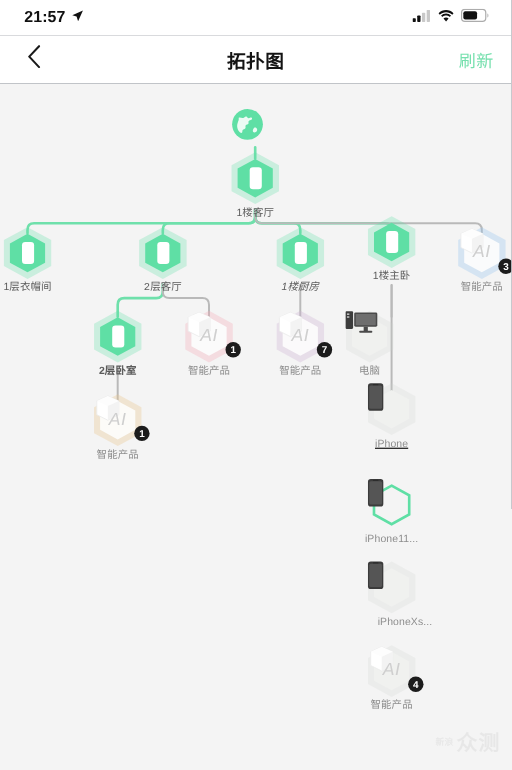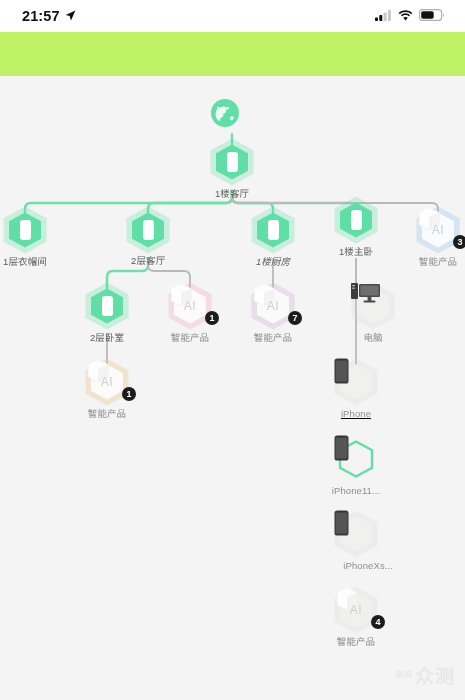--- a/index.html
+++ b/index.html
@@ -10,21 +10,21 @@
     overflow: hidden;
     font-family: "Liberation Sans", "DejaVu Sans", sans-serif;
     background: #ffffff;
     -webkit-font-smoothing: antialiased;
   }
 
   #app {
     position: relative;
     width: 465px;
     height: 700px;
-    background: #bef264;
+    background: #0f172a;
     overflow: hidden;
   }
 
   
   .status-bar {
     position: absolute;
     top: 0; left: 0;
     width: 465px;
     height: 32px;
     background: #ffffff;
@@ -162,22 +162,23 @@
     width: 11px;
     height: 20px;
     border-radius: 3px;
     background: #ffffff;
     z-index: 2;
   }
   
   .ai-text {
     position: relative;
     z-index: 2;
-    font-size: 12px;
+    font-size: 16px;
     color: #cfcfcf;
+    font-style: italic;
     letter-spacing: 0.5px;
   }
 
   
   .glyph { position: relative; z-index: 2; display: block; }
 
   
   .watermark {
     position: absolute;
     right: 10px;
@@ -234,20 +235,31 @@
       <span>
         <svg width="26" height="12" viewBox="0 0 26 12">
           <rect x="0.6" y="0.6" width="22" height="10.8" rx="3" fill="none" stroke="#111" stroke-opacity="0.35" stroke-width="1.1"></rect>
           <rect x="2.2" y="2.2" width="12.5" height="7.6" rx="1.8" fill="#111"></rect>
           <path d="M24.2 4.2c1 0.3 1 3.3 0 3.6z" fill="#111" fill-opacity="0.4"></path>
         </svg>
       </span>
     </div>
   </div>
 
+  <div class="nav-bar">
+    <div class="nav-back">
+      <span>
+        <svg width="12" height="21" viewBox="0 0 12 21">
+          <path d="M10.5 1 L1.6 10.5 L10.5 20" fill="none" stroke="#1a1a1a" stroke-width="1.9" stroke-linecap="round" stroke-linejoin="round"></path>
+        </svg>
+      </span>
+    </div>
+    <div class="nav-title">拓扑图</div>
+    <div class="nav-refresh">刷新</div>
+  </div>
 
   <div class="topology">
     <svg id="edges">
         <path d="M 232 58 L 232 68" fill="none" stroke="#6fe0ab" stroke-width="2.4" stroke-linecap="round"></path>
         <path d="M 232 115 L 232 121 Q 232 127 226 127 L 31 127 Q 25 127 25 133 L 25 136" fill="none" stroke="#6fe0ab" stroke-width="2.4" stroke-linecap="round"></path>
         <path d="M 232 115 L 232 121 Q 232 127 226 127 L 154 127 Q 148 127 148 133 L 148 136" fill="none" stroke="#6fe0ab" stroke-width="2.4" stroke-linecap="round"></path>
         <path d="M 232 115 L 232 121 Q 232 127 238 127 L 267 127 Q 273 127 273 133 L 273 136" fill="none" stroke="#6fe0ab" stroke-width="2.4" stroke-linecap="round"></path>
         <path d="M 232 115 L 232 121 Q 232 127 238 127 L 350 127 Q 356 127 356 133 L 356 136" fill="none" stroke="#6fe0ab" stroke-width="2.4" stroke-linecap="round"></path>
         <path d="M 232 115 L 232 121 Q 232 127 238 127 L 432 127 Q 438 127 438 133 L 438 136" fill="none" stroke="#b9b9b9" stroke-width="1.8" stroke-linecap="round"></path>
         <path d="M 148 183 L 148 189 Q 148 195 142 195 L 113 195 Q 107 195 107 201 L 107 212" fill="none" stroke="#6fe0ab" stroke-width="2.4" stroke-linecap="round"></path>
@@ -340,21 +352,21 @@
               <svg class="glyph" style="position:absolute;z-index:1" width="26" height="26" viewBox="0 0 26 26">
                 <path d="M13 2 L23 6.5 L23 19 L13 24 L3 19 L3 6.5 Z" fill="#ffffff" stroke="#ececec" stroke-width="0.8"></path>
                 <path d="M13 2 L23 6.5 L13 11 L3 6.5 Z" fill="#fdfdfd"></path>
                 <path d="M13 11 L23 6.5 L23 19 L13 24 Z" fill="#f3f3f3"></path>
               </svg>
             </div>
             <div class="badge">3</div>
           </div>
           <div class="node-label dim">智能产品</div>
         </div>
-        <div class="node" style="left: 107px; top: 206px;">
+        <div class="node" style="left: 107px; top: 206px; font-weight: bold;">
           <div class="node-icon-wrap">
             <div class="hexbox">
               <svg width="44" height="48" viewBox="0 0 44 48">
                 <path d="M 22 0 L 44 12 L 44 36 L 22 48 L 0 36 L 0 12 Z" fill="rgba(95,223,165,0.28)" transform="translate(0.5,0.5) scale(0.98)"></path>
                 <path d="M 16 0 L 32 8.75 L 32 26.25 L 16 35 L 0 26.25 L 0 8.75 Z" transform="translate(6,6.5)" fill="#5fdfa5"></path>
               </svg>
               <div class="router-body"></div>
             </div>
           </div>
           <div class="node-label">2层卧室</div>
@@ -388,21 +400,21 @@
               <svg class="glyph" style="position:absolute;z-index:1" width="26" height="26" viewBox="0 0 26 26">
                 <path d="M13 2 L23 6.5 L23 19 L13 24 L3 19 L3 6.5 Z" fill="#ffffff" stroke="#ececec" stroke-width="0.8"></path>
                 <path d="M13 2 L23 6.5 L13 11 L3 6.5 Z" fill="#fdfdfd"></path>
                 <path d="M13 11 L23 6.5 L23 19 L13 24 Z" fill="#f3f3f3"></path>
               </svg>
             </div>
             <div class="badge">7</div>
           </div>
           <div class="node-label dim">智能产品</div>
         </div>
-        <div class="node" style="left: 373px; top: 206px;">
+        <div class="node" style="left: 336px; top: 206px;">
           <div class="node-icon-wrap">
             <div class="hexbox">
               <svg width="44" height="48" viewBox="0 0 44 48">
                 <path d="M 22 0 L 44 12 L 44 36 L 22 48 L 0 36 L 0 12 Z" fill="rgba(205,210,203,0.22)" transform="translate(0.5,0.5) scale(0.98)"></path>
                 <path d="M 16 0 L 32 8.75 L 32 26.25 L 16 35 L 0 26.25 L 0 8.75 Z" transform="translate(6,6.5)" fill="#f0f1ef"></path>
               </svg>
               <svg class="glyph" width="30" height="22" viewBox="0 0 30 22">
                 <rect x="0" y="1" width="7" height="16" rx="1" fill="#3c3c3c"></rect>
                 <rect x="1.4" y="3" width="2.2" height="1.2" fill="#d8d8d8"></rect>
                 <rect x="1.4" y="5.6" width="2.2" height="1.2" fill="#d8d8d8"></rect>
@@ -426,21 +438,21 @@
               <svg class="glyph" style="position:absolute;z-index:1" width="26" height="26" viewBox="0 0 26 26">
                 <path d="M13 2 L23 6.5 L23 19 L13 24 L3 19 L3 6.5 Z" fill="#ffffff" stroke="#ececec" stroke-width="0.8"></path>
                 <path d="M13 2 L23 6.5 L13 11 L3 6.5 Z" fill="#fdfdfd"></path>
                 <path d="M13 11 L23 6.5 L23 19 L13 24 Z" fill="#f3f3f3"></path>
               </svg>
             </div>
             <div class="badge">1</div>
           </div>
           <div class="node-label dim">智能产品</div>
         </div>
-        <div class="node" style="left: 356px; top: 282px; text-decoration: underline;">
+        <div class="node" style="left: 356px; top: 272px; text-decoration: underline;">
           <div class="node-icon-wrap">
             <div class="hexbox">
               <svg width="44" height="48" viewBox="0 0 44 48">
                 <path d="M 22 0 L 44 12 L 44 36 L 22 48 L 0 36 L 0 12 Z" fill="rgba(205,210,203,0.22)" transform="translate(0.5,0.5) scale(0.98)"></path>
                 <path d="M 16 0 L 32 8.75 L 32 26.25 L 16 35 L 0 26.25 L 0 8.75 Z" transform="translate(6,6.5)" fill="#f0f1ef"></path>
               </svg>
               <svg class="glyph" width="15" height="26" viewBox="0 0 15 26">
                 <rect x="0.5" y="0.5" width="14" height="25" rx="2.6" fill="#3b3b3b"></rect>
                 <rect x="1.7" y="2.4" width="11.6" height="21.2" rx="1.4" fill="#555"></rect>
                 <rect x="5" y="1.2" width="5" height="1.1" rx="0.55" fill="#2c2c2c"></rect>

